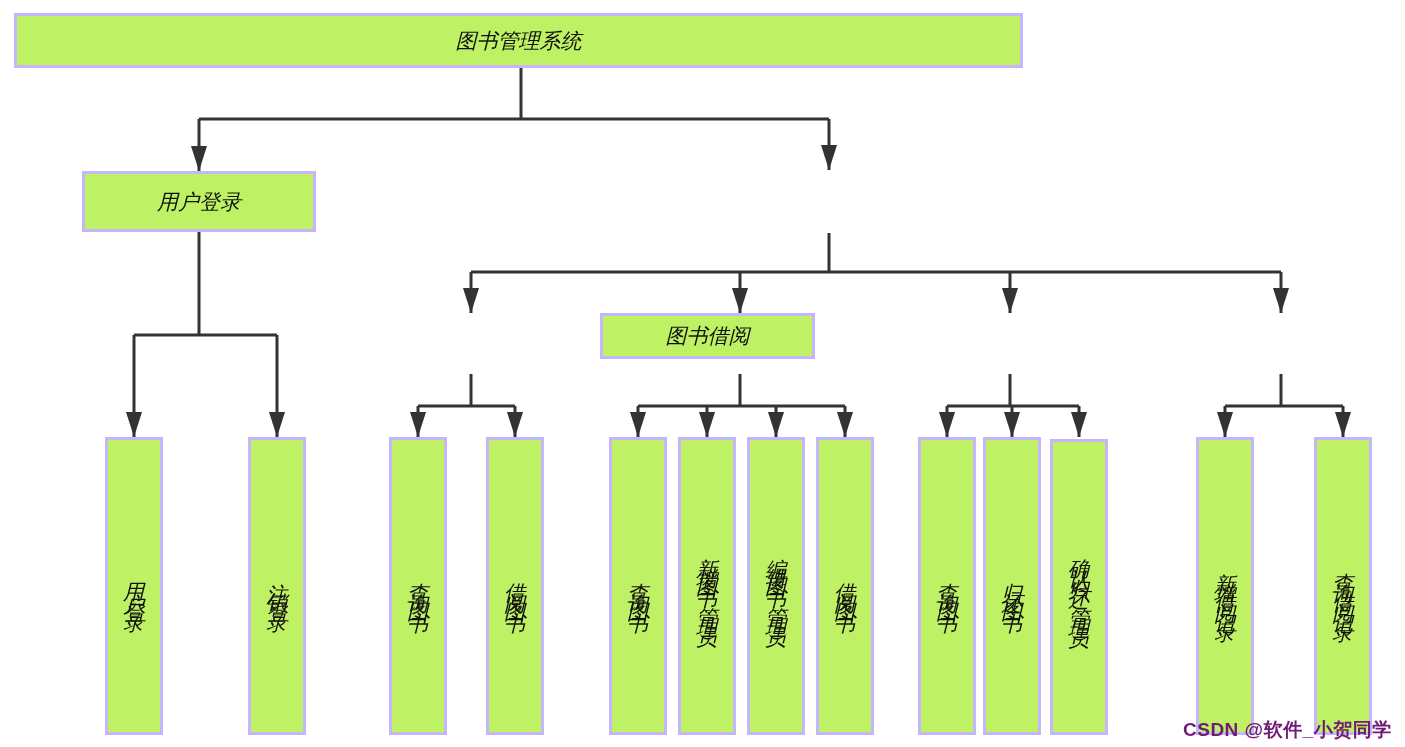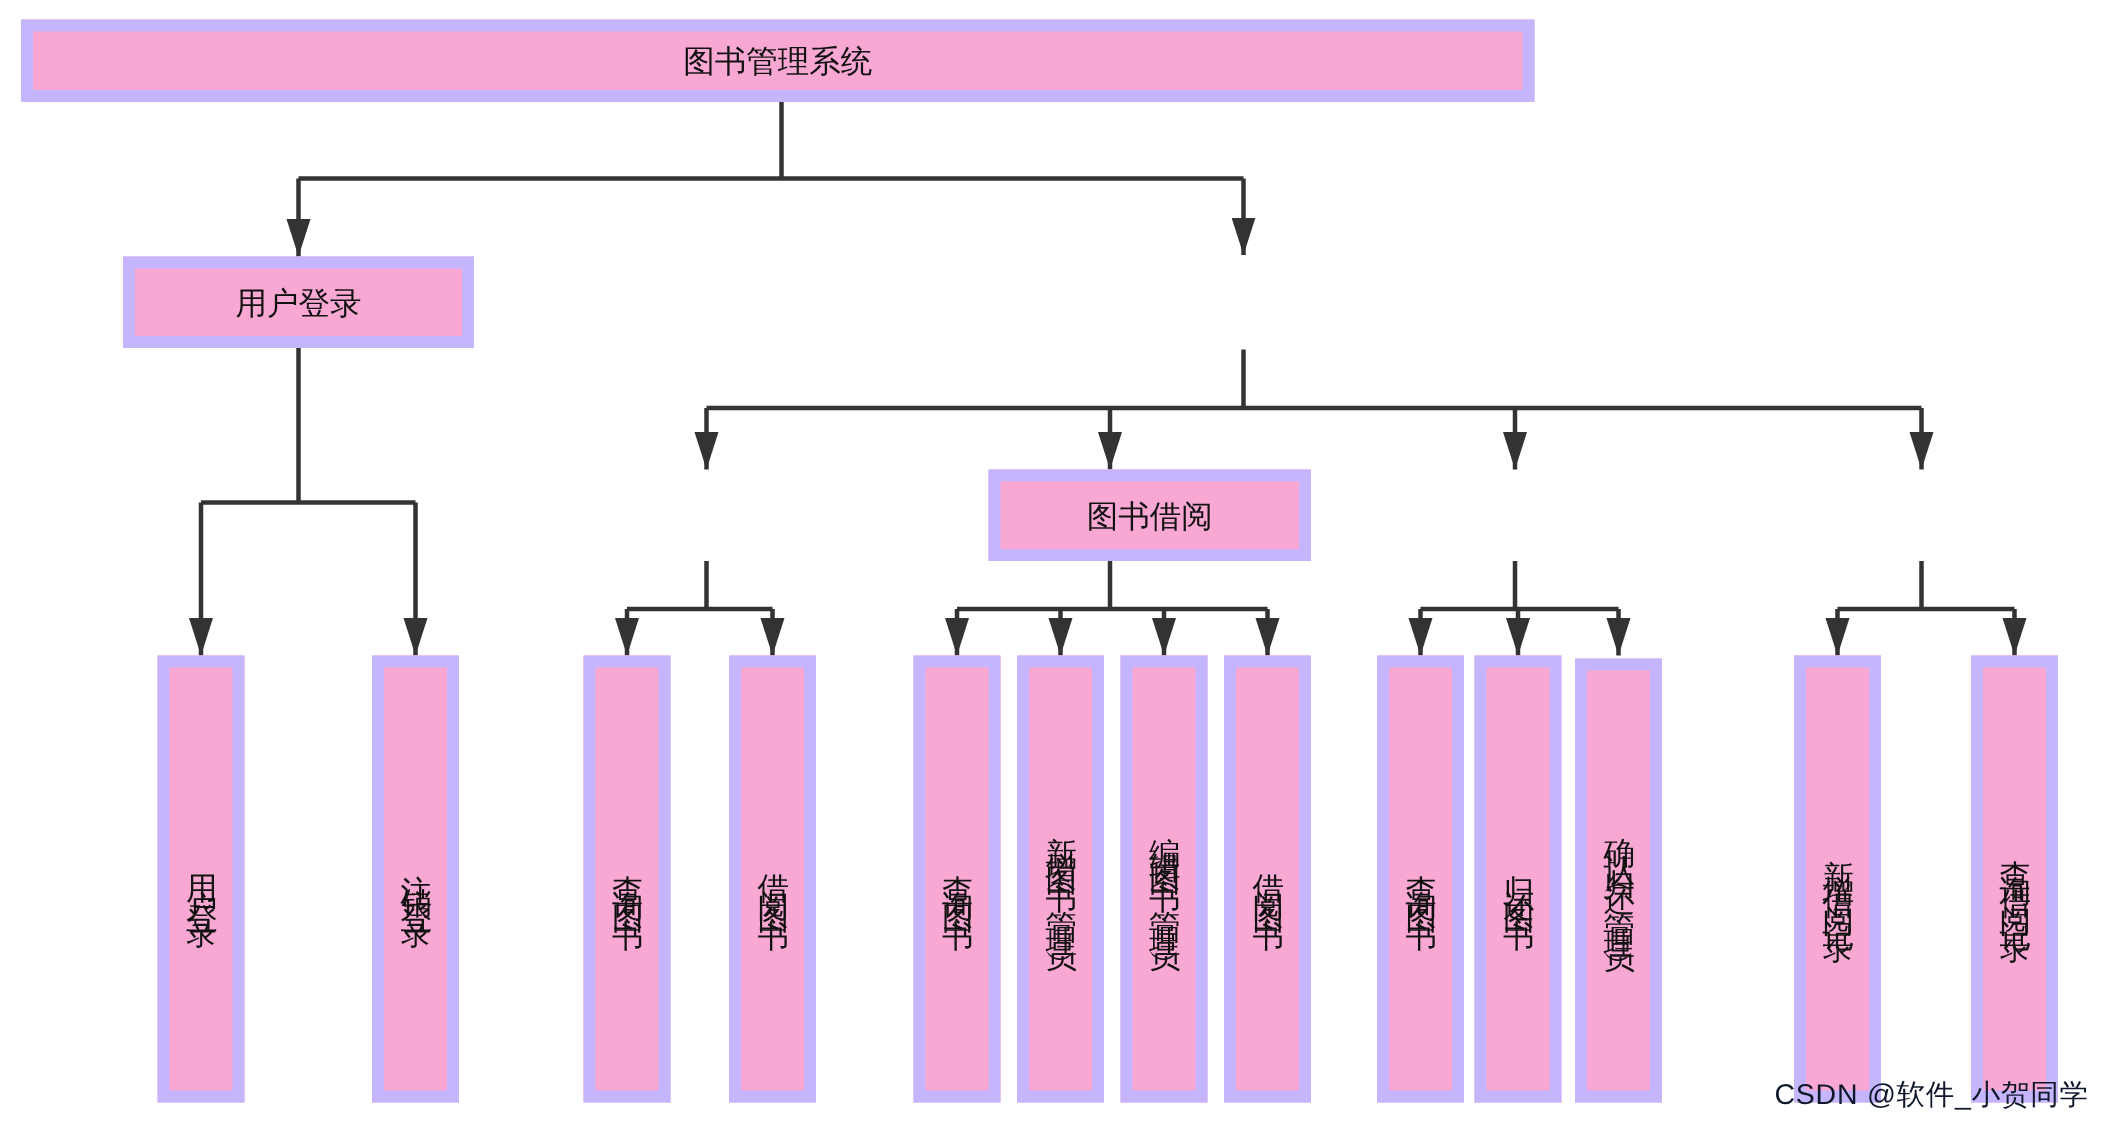--- a/index.html
+++ b/index.html
@@ -19,46 +19,48 @@
   .connectors {
     position: absolute;
     left: 0;
     top: 0;
     width: 1405px;
     height: 747px;
   }
   .node {
     position: absolute;
     box-sizing: border-box;
-    background: #f9a8d4;
-    border: 8px solid #c4b5fd;
+    background: #bef264;
+    border: 3px solid #c4b5fd;
     display: flex;
     align-items: center;
     justify-content: center;
     font-size: 21px;
     color: #111111;
     text-align: center;
+    font-style: italic;
   }
   .node.v span {
     writing-mode: vertical-rl;
     text-orientation: mixed;
     font-size: 21px;
     letter-spacing: 10px;
     line-height: 1;
     white-space: nowrap;
   }
   .watermark {
     position: absolute;
     left: 1183px;
     top: 717px;
     width: 222px;
     font-size: 19px;
-    color: #0f172a;
+    color: #701a75;
     letter-spacing: 0.5px;
     white-space: nowrap;
+    font-weight: bold;
   }
 </style>
 </head>
 <body>
 
 <div class="canvas">
 
   <svg class="connectors" viewBox="0 0 1405 747" xmlns="http://www.w3.org/2000/svg">
     <defs>
       <marker id="ah" markerUnits="userSpaceOnUse" markerWidth="26" markerHeight="18" viewBox="0 0 26 18" refX="25" refY="9" orient="auto">
@@ -106,21 +108,21 @@
       <path d="M1225,406 H1343"></path>
       <path d="M1225,406 V437" marker-end="url(#ah)"></path>
       <path d="M1343,406 V437" marker-end="url(#ah)"></path>
     </g>
   </svg>
 
   <div class="node h" style="left:14px; top:13px; width:1009px; height:55px">图书管理系统</div>
 
   <div class="node h" style="left:82px; top:171px; width:234px; height:61px">用户登录</div>
 
-  <div class="node h" style="left:659px; top:313px; width:215px; height:61px">图书借阅</div>
+  <div class="node h" style="left:600px; top:313px; width:215px; height:46px">图书借阅</div>
 
   <div class="node v" style="left:105px; top:437px; width:58px; height:298px">
     <span>用户登录</span>
   </div>
   <div class="node v" style="left:248px; top:437px; width:58px; height:298px">
     <span>注销登录</span>
   </div>
 
   <div class="node v" style="left:389px; top:437px; width:58px; height:298px">
     <span>查询图书</span>

